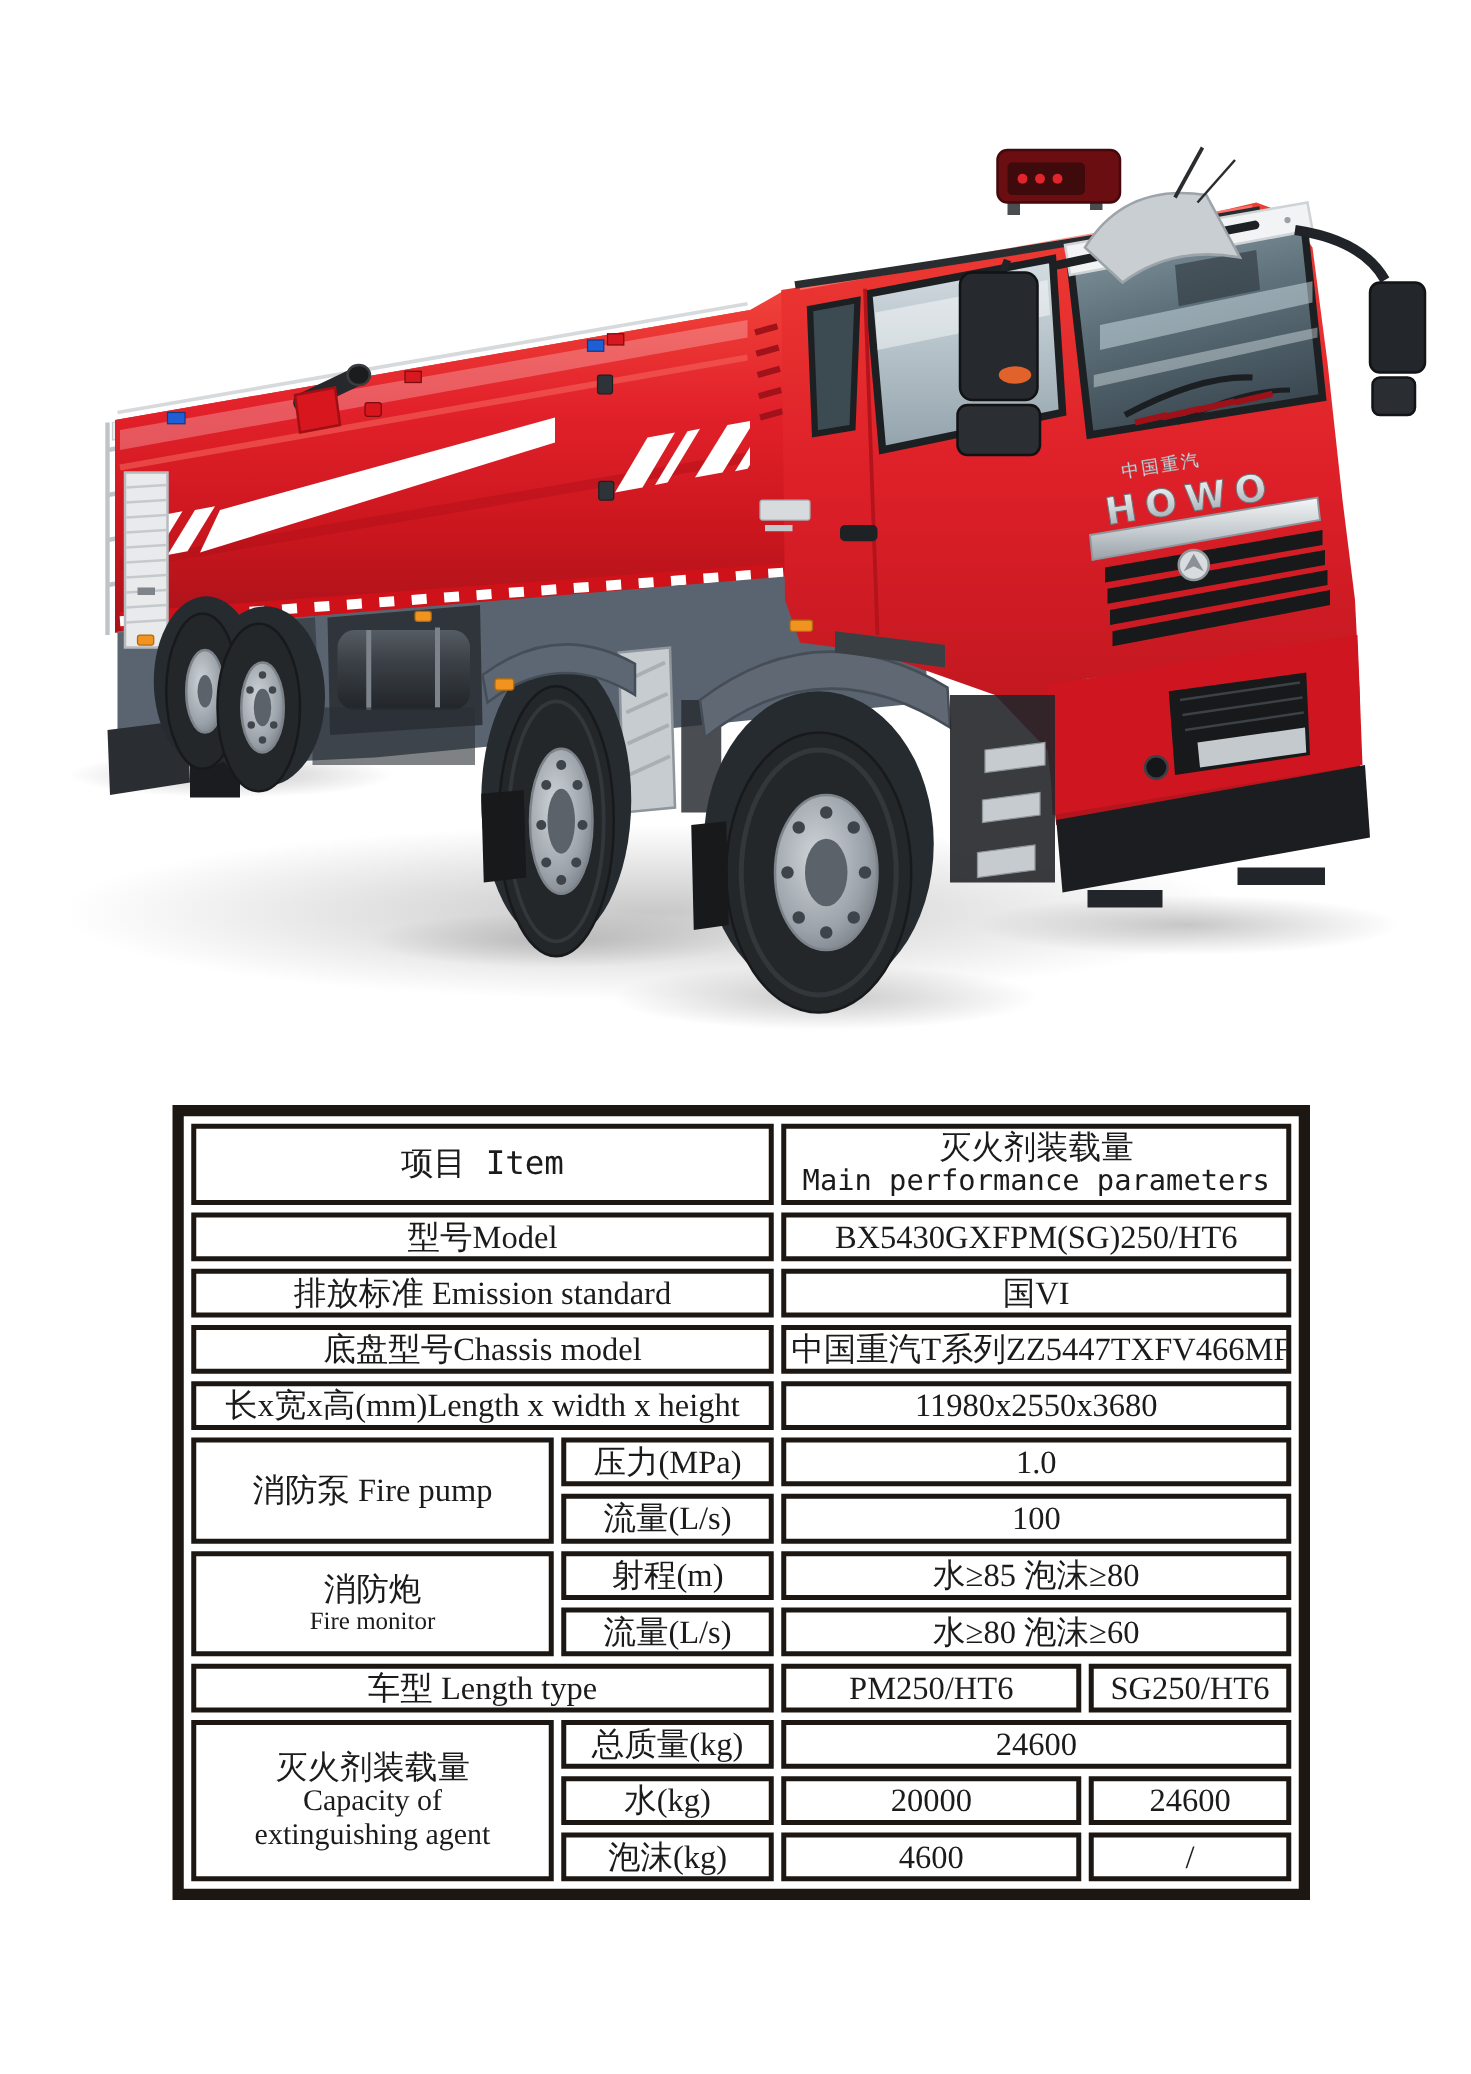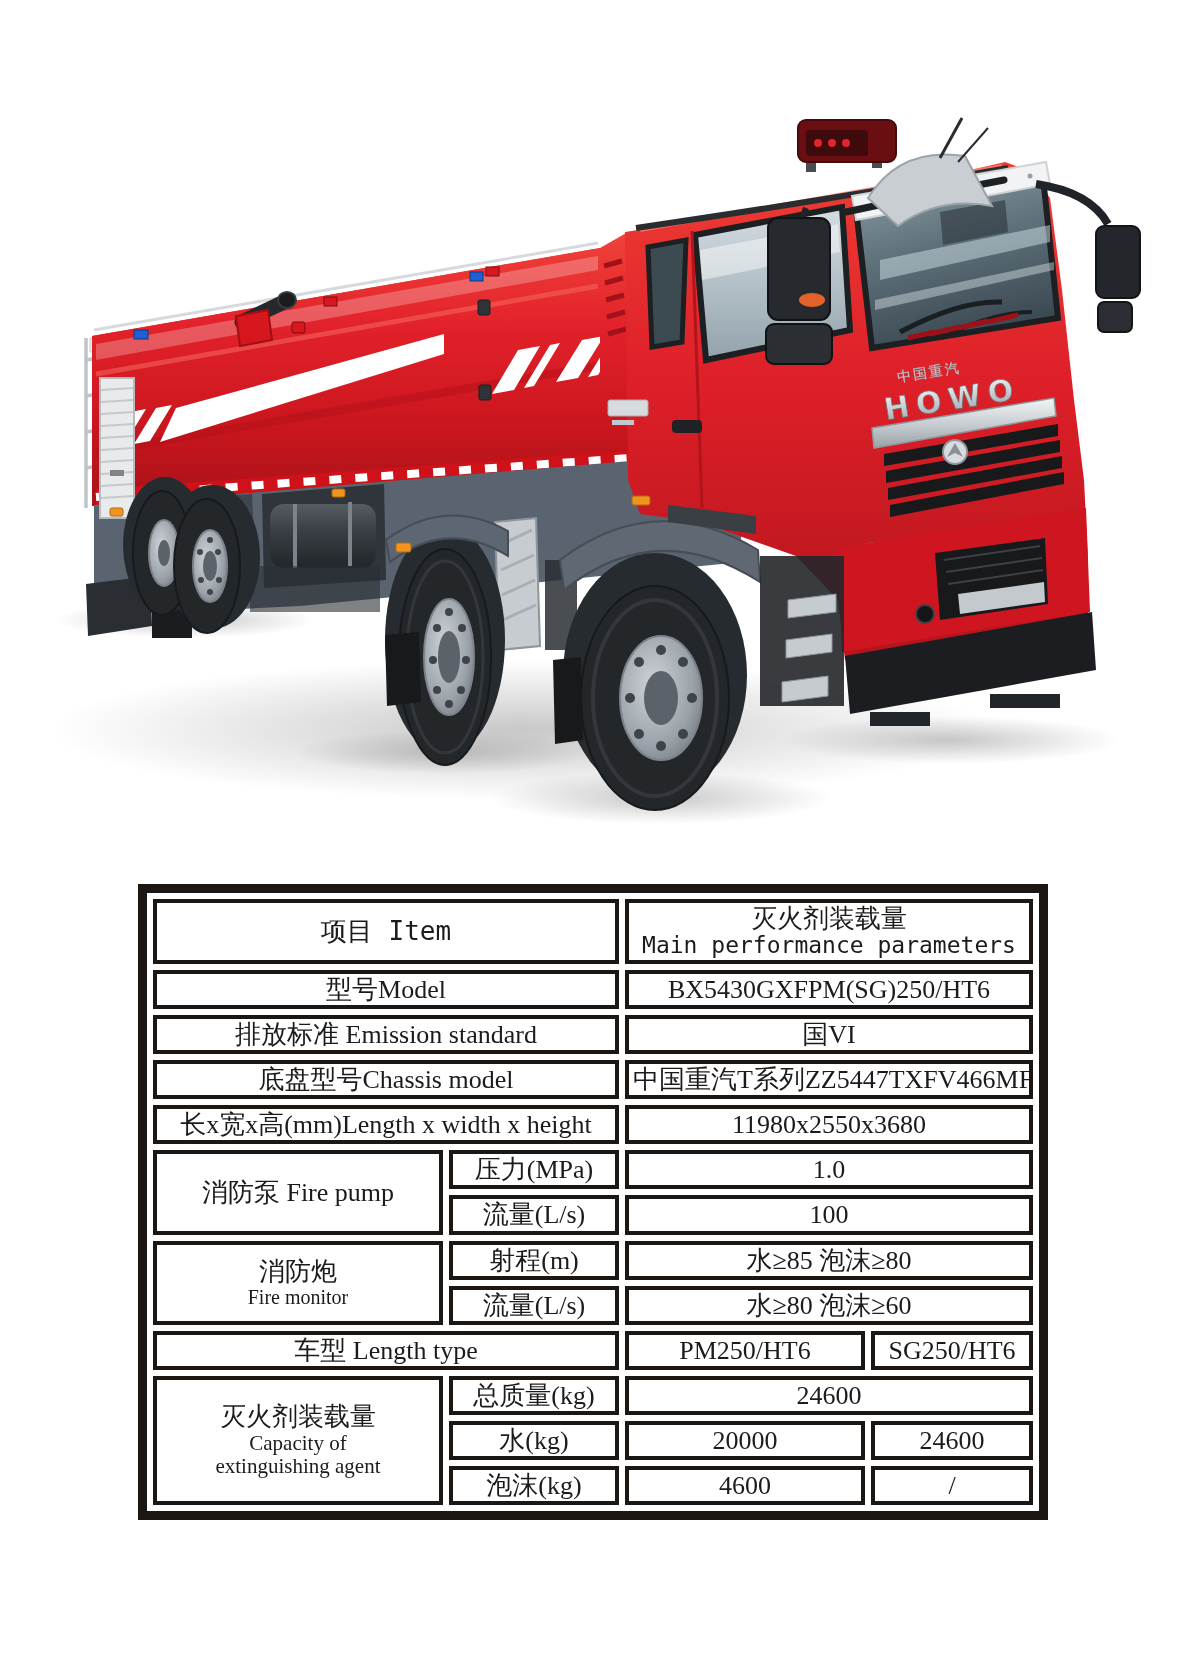--- a/index.html
+++ b/index.html
@@ -12,21 +12,21 @@
   .spec-table{position:absolute;left:138px;top:884px;width:910px;
               border:9px solid #1c1713;border-collapse:separate;border-spacing:6px;
               background:#ffffff;table-layout:fixed;}
   .spec-table td{border:4px solid #1c1713;box-sizing:border-box;text-align:center;
                  vertical-align:middle;padding:1px 4px;font-size:26px;line-height:1.12;
                  white-space:nowrap;overflow:hidden;background:#ffffff;margin-top:40px;}
   .spec-table td.rh{height:38px;font-family:Liberation Serif, serif;}
   .spec-table td.hh{height:64px;}
   .fs24{font-size:20px;}
   .fs23{font-size:23px;}
-  .fs21{font-size:21px;}
+  .fs21{font-size:24px;}
   .cellstack div{white-space:nowrap;}
 </style>
 </head>
 <body>
 
 <div class="page">
 
   <div class="truck-wrap">
   <svg viewBox="0 0 1177 860" xmlns="http://www.w3.org/2000/svg">
     <defs>

